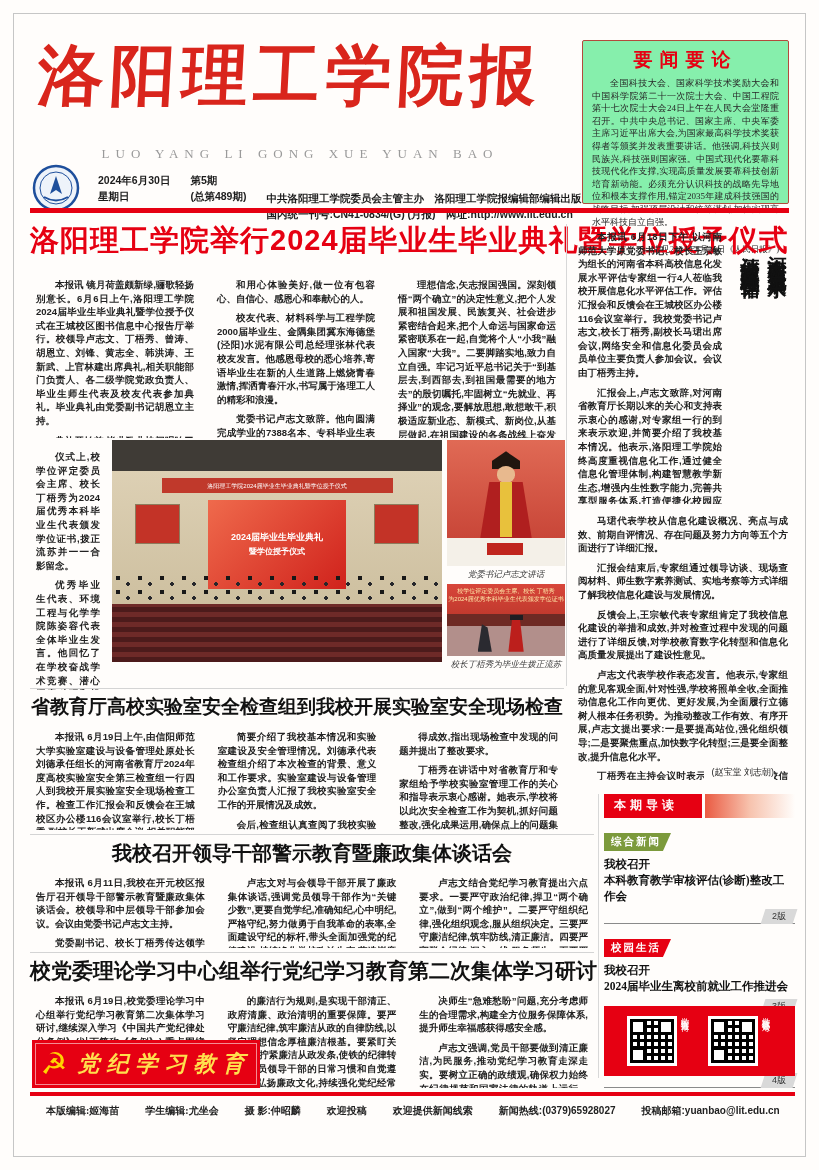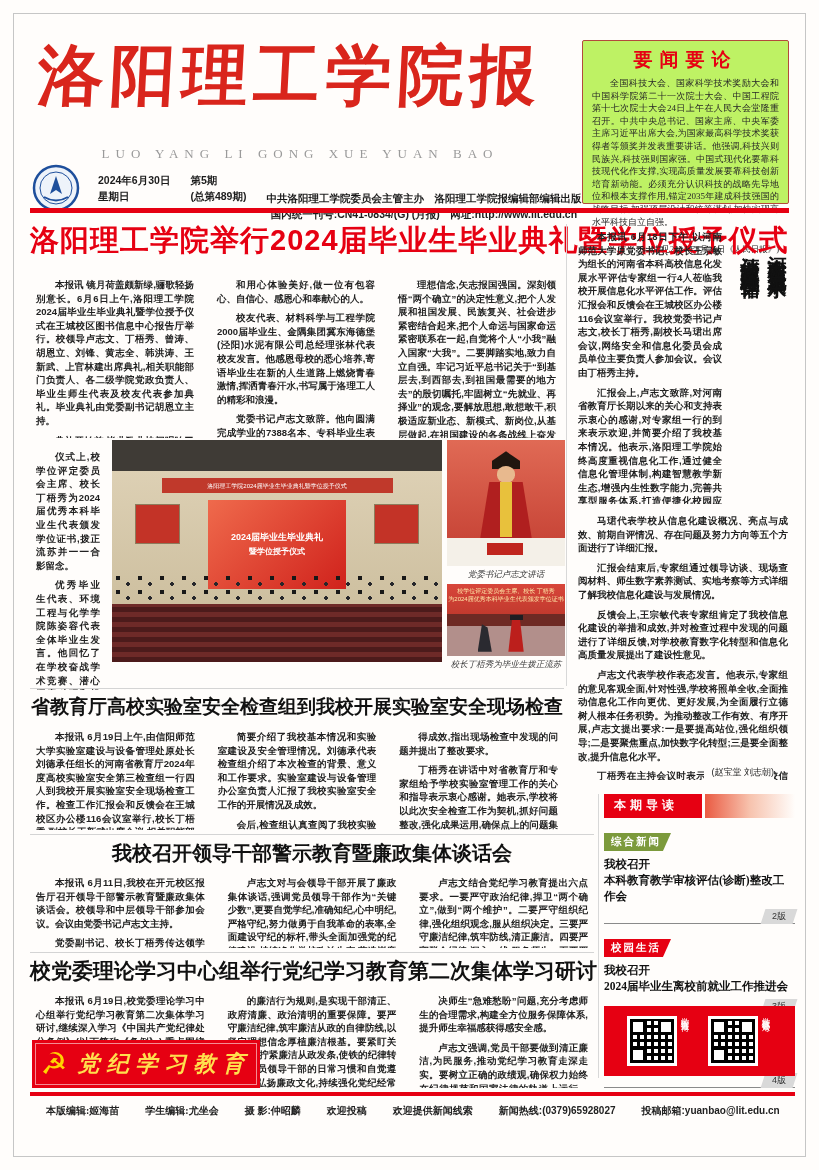--- a/index.html
+++ b/index.html
@@ -11,23 +11,23 @@
   .mast-title{position:absolute;left:38px;top:40px;width:520px;
     font-family:"DejaVu Serif","Liberation Serif",serif;font-weight:bold;
     font-size:66px;line-height:70px;color:#d9251c;letter-spacing:6px;
     transform:skewX(-3deg);white-space:nowrap;}
   .mast-pinyin{position:absolute;left:70px;top:146px;width:460px;text-align:center;
     color:#9a9a9a;font-size:13px;letter-spacing:6px;font-family:"Liberation Serif",serif;}
   .dateline{position:absolute;left:32px;top:166px;width:548px;height:44px;display:flex;align-items:center;}
   .logo-wrap{width:48px;height:48px;flex:0 0 48px;margin-right:8px;}
   .dl-cell{padding:0 10px;font-size:10.5px;font-weight:bold;line-height:16px;text-align:left;white-space:nowrap;}
   .dl-sep{width:1px;height:30px;background:#999;}
-  .dl-left{text-align:center;font-weight:bold;margin-top:36px;}
+  .dl-left{text-align:left;font-weight:bold;margin-top:36px;}
   .yaowen{position:absolute;left:582px;top:40px;width:207px;height:164px;
-    border:1px solid #b34a3c;border-radius:2px;background:#bef264;padding:5px 9px;box-sizing:border-box;}
+    border:1px solid #b34a3c;border-radius:2px;background:#86efac;padding:5px 9px;box-sizing:border-box;}
   .yw-title{text-align:center;color:#e60012;font-weight:bold;font-size:19px;letter-spacing:7px;margin:1px 0 4px 0;}
   .yw-body{font-family:"Liberation Serif",serif;font-size:9px;line-height:12.6px;color:#262626;
     text-align:justify;text-indent:2em;}
   .yw-src{font-family:"Liberation Serif",serif;font-size:8.5px;text-align:right;color:#262626;margin-top:16px;}
   .red-rule{position:absolute;left:30px;top:208px;width:759px;height:5px;background:#e60012;}
 
   
   .ncol{font-size:9.5px;line-height:13.6px;text-align:justify;color:#222;overflow:hidden;}
   .ncol p{margin:6px;text-indent:2em;font-weight:bold;}
   .cols{display:flex;gap:11px;}

